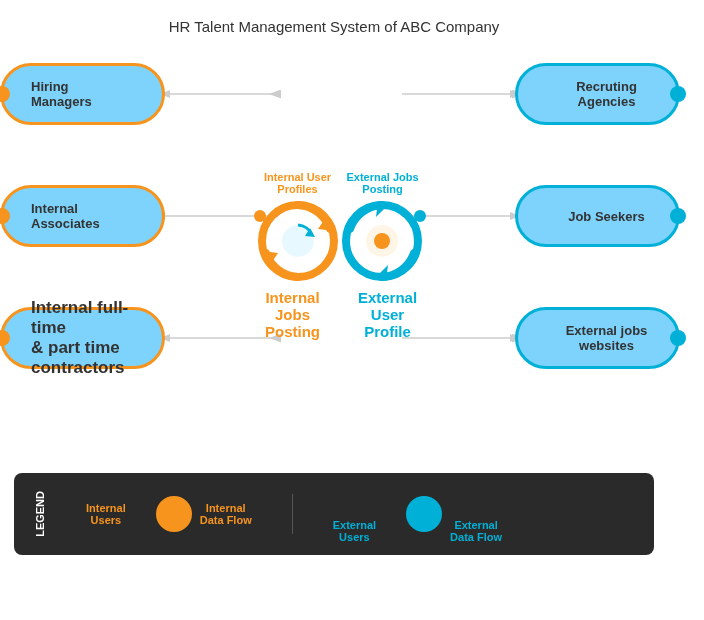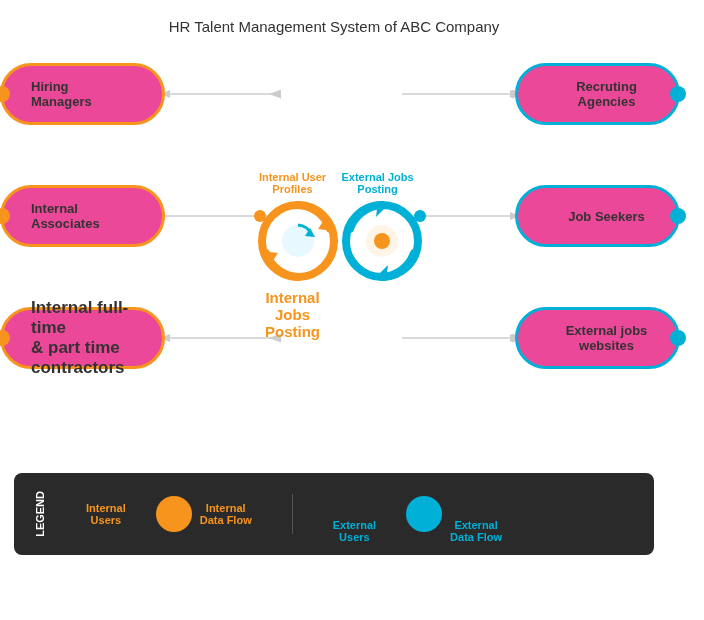--- a/index.html
+++ b/index.html
@@ -35,21 +35,21 @@
       height: 420px;
       margin: 0 auto;
     }
 
     
     .pill {
       position: absolute;
       border-radius: 50px;
       display: flex;
       align-items: center;
-      background: #ec4899;
+      background: #7dd3fc;
       font-size: 13px;
       font-weight: 600;
       color: #333;
     }
 
     .pill-left {
       border: 3px solid #f7941d;
       width: 165px;
       height: 62px;
       padding-left: 28px;
@@ -128,21 +128,21 @@
       font-weight: 700;
       text-align: center;
       width: 85px;
     }
 
     .label-orange { color: #f7941d; }
     .label-blue { color: #00b0d7; }
 
     .top-labels {
       display: flex;
-      justify-content: flex-start;
+      justify-content: center;
       width: 180px;
       margin-bottom: 6px;
     }
 
     .top-label {
       font-size: 11px;
       font-weight: 700;
       text-align: center;
       width: 85px;
     }
@@ -332,20 +332,21 @@
           <path d="M 72 52 A 36 36 0 0 1 40 76" fill="none" stroke="#00b0d7" stroke-width="8" stroke-linecap="round"></path>
           <polygon points="36,74 44,80 46,64" fill="#00b0d7"></polygon>
 
           <circle cx="40" cy="40" r="16" fill="#fff5e6"></circle>
           <circle cx="40" cy="40" r="8" fill="#f7941d"></circle>
         </svg>
       </div>
 
       <div class="center-labels">
         <div class="center-label label-orange">Internal Jobs<br>Posting</div>
+        <div class="center-label label-blue">External User<br>Profile</div>
       </div>
     </div>
 
   </div>
 
   <div class="legend">
     <div class="legend-label">LEGEND</div>
 
     <div class="legend-item">
       <span class="legend-text">Internal<br>Users</span>

